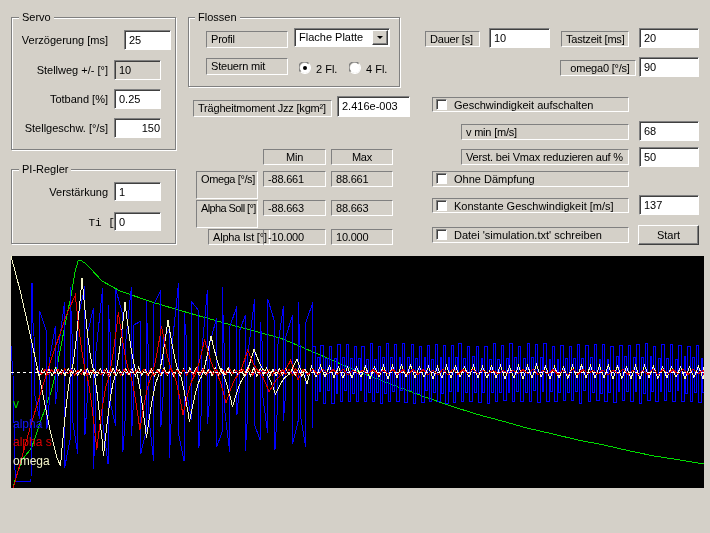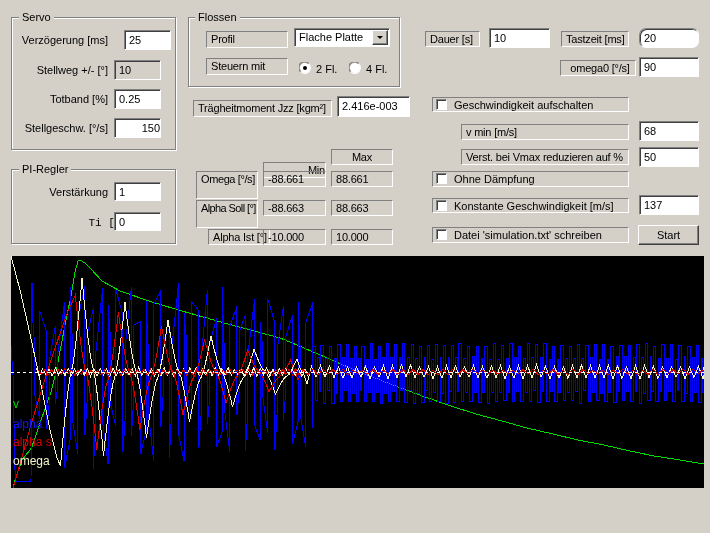--- a/index.html
+++ b/index.html
@@ -58,36 +58,36 @@
 <svg class="abs" style="left:349px; top:62px;" width="12" height="12">
     <circle cx="6" cy="6" r="5" fill="#fff"></circle>
     <path d="M1.5 9.5 A5.5 5.5 0 0 1 9.5 1.5" fill="none" stroke="#808080" stroke-width="1.4"></path>
     <path d="M9.8 2.0 A5.5 5.5 0 0 1 2.0 9.8" fill="none" stroke="#fff" stroke-width="1.2"></path>
   </svg>
 <div class="abs" style="left:366px; top:63px;">4 Fl.</div>
 
 <div class="sunk" style="left:193px; top:100px; width:139px; height:17px;">Trägheitmoment Jzz [kgm²]</div>
 <div class="edit" style="left:337px; top:96px; width:73px; height:21px;">2.416e-003</div>
 
-<div class="sunk" style="left:263px; top:149px; width:63px; height:16px; text-align:right; padding-left:0;margin-top:13px;">Min</div>
+<div class="sunk" style="left:263px; top:149px; width:63px; height:16px; text-align:center; padding-left:0;">Min</div>
 <div class="sunk" style="left:331px; top:149px; width:62px; height:16px; text-align:center; padding-left:0;">Max</div>
 <div class="sunk" style="left:196px; top:171px; width:62px; height:28px; letter-spacing:-0.4px;">Omega [°/s]</div>
 <div class="sunk" style="left:263px; top:171px; width:63px; height:16px;">-88.661</div>
 <div class="sunk" style="left:331px; top:171px; width:62px; height:16px;">88.661</div>
 <div class="sunk" style="left:196px; top:200px; width:62px; height:28px; letter-spacing:-0.6px;">Alpha Soll [°]</div>
 <div class="sunk" style="left:263px; top:200px; width:63px; height:16px;">-88.663</div>
 <div class="sunk" style="left:331px; top:200px; width:62px; height:16px;">88.663</div>
 <div class="sunk" style="left:196px; top:229px; width:62px; height:16px;margin-left:12px;">Alpha Ist [°]</div>
 <div class="sunk" style="left:263px; top:229px; width:63px; height:16px;">-10.000</div>
 <div class="sunk" style="left:331px; top:229px; width:62px; height:16px;">10.000</div>
 
 <div class="sunk" style="left:425px; top:31px; width:55px; height:16px;">Dauer [s]</div>
 <div class="edit" style="left:489px; top:28px; width:61px; height:20px;">10</div>
 <div class="sunk" style="left:561px; top:31px; width:68px; height:16px;">Tastzeit [ms]</div>
-<div class="edit" style="left:639px; top:28px; width:60px; height:20px;border-radius:7px;">20</div>
+<div class="edit" style="left:639px; top:28px; width:60px; height:20px;">20</div>
 <div class="sunk" style="left:560px; top:60px; width:76px; height:16px; text-align:center; padding-left:4px;">omega0 [°/s]</div>
 <div class="edit" style="left:639px; top:57px; width:60px; height:20px;">90</div>
 
 <div class="sunk" style="left:432px; top:97px; width:197px; height:15px; padding-left:0;"></div>
 <div class="cbx" style="left:436px; top:99px;"></div>
 <div class="abs" style="left:454px; top:99px;">Geschwindigkeit aufschalten</div>
 
 <div class="sunk" style="left:461px; top:124px; width:168px; height:16px;">v min [m/s]</div>
 <div class="edit" style="left:639px; top:121px; width:60px; height:20px;">68</div>
 <div class="sunk" style="left:461px; top:149px; width:168px; height:16px;">Verst. bei Vmax reduzieren auf %</div>

